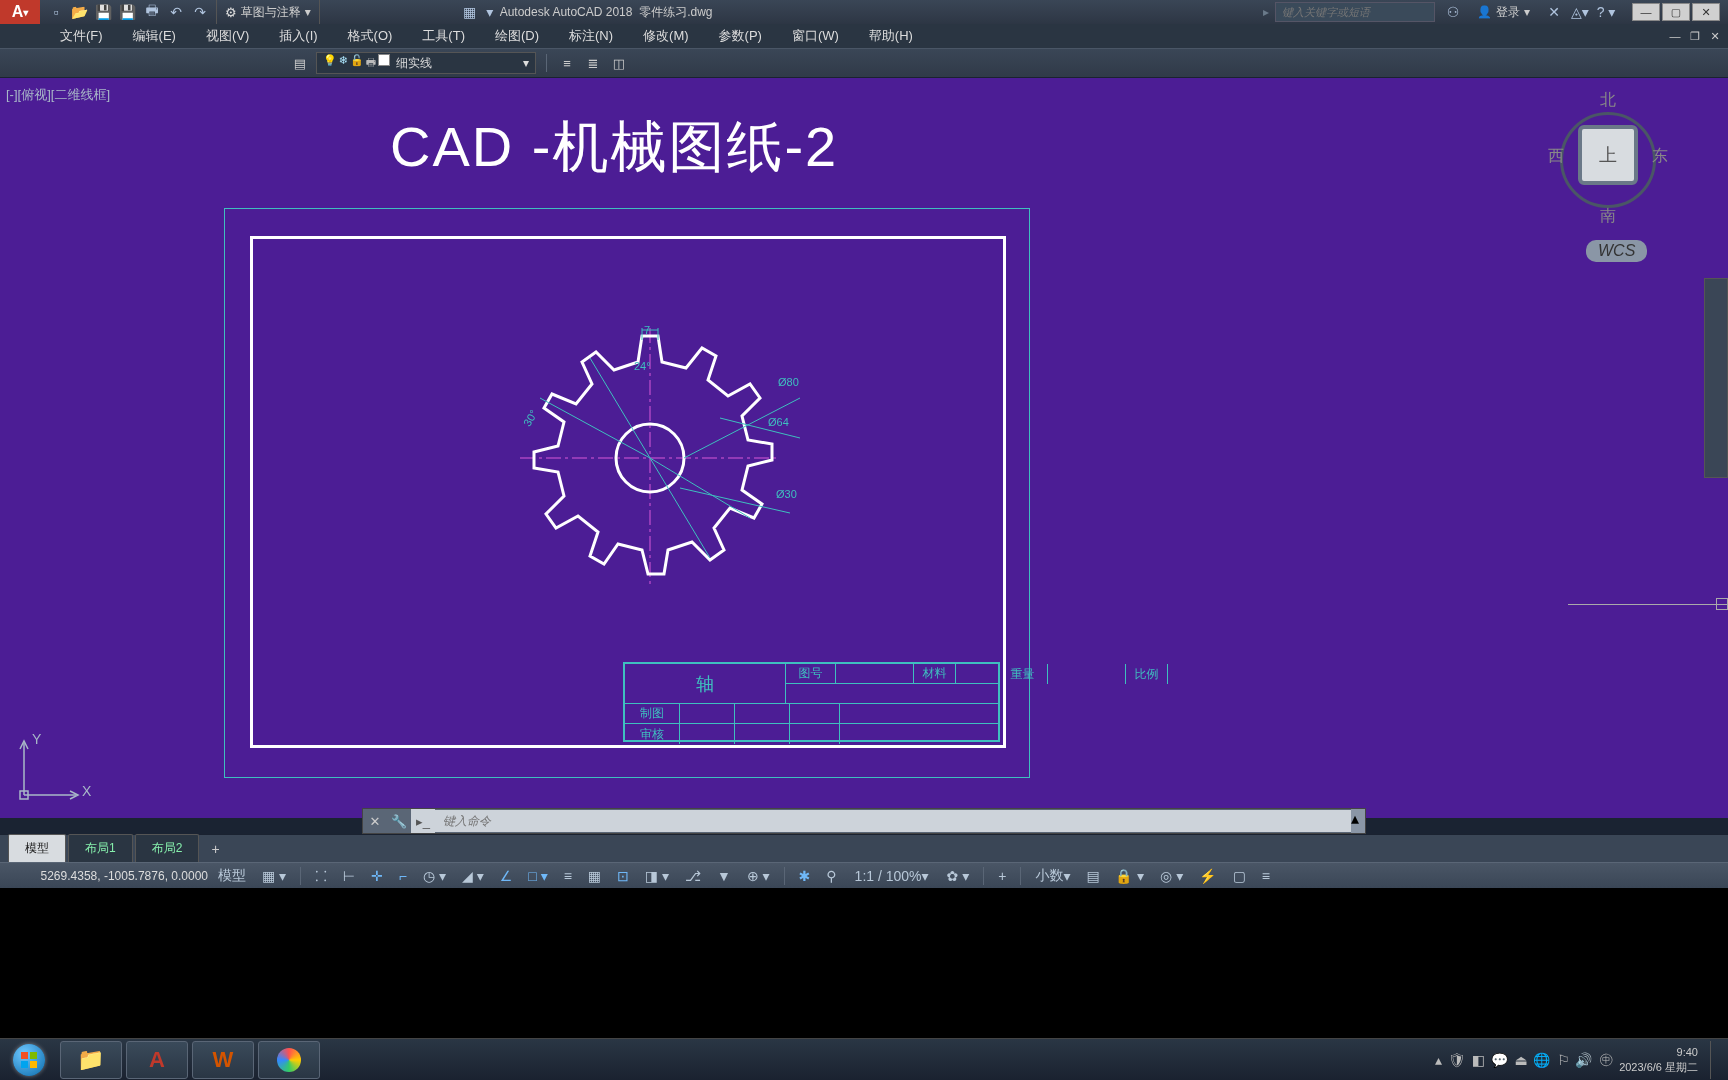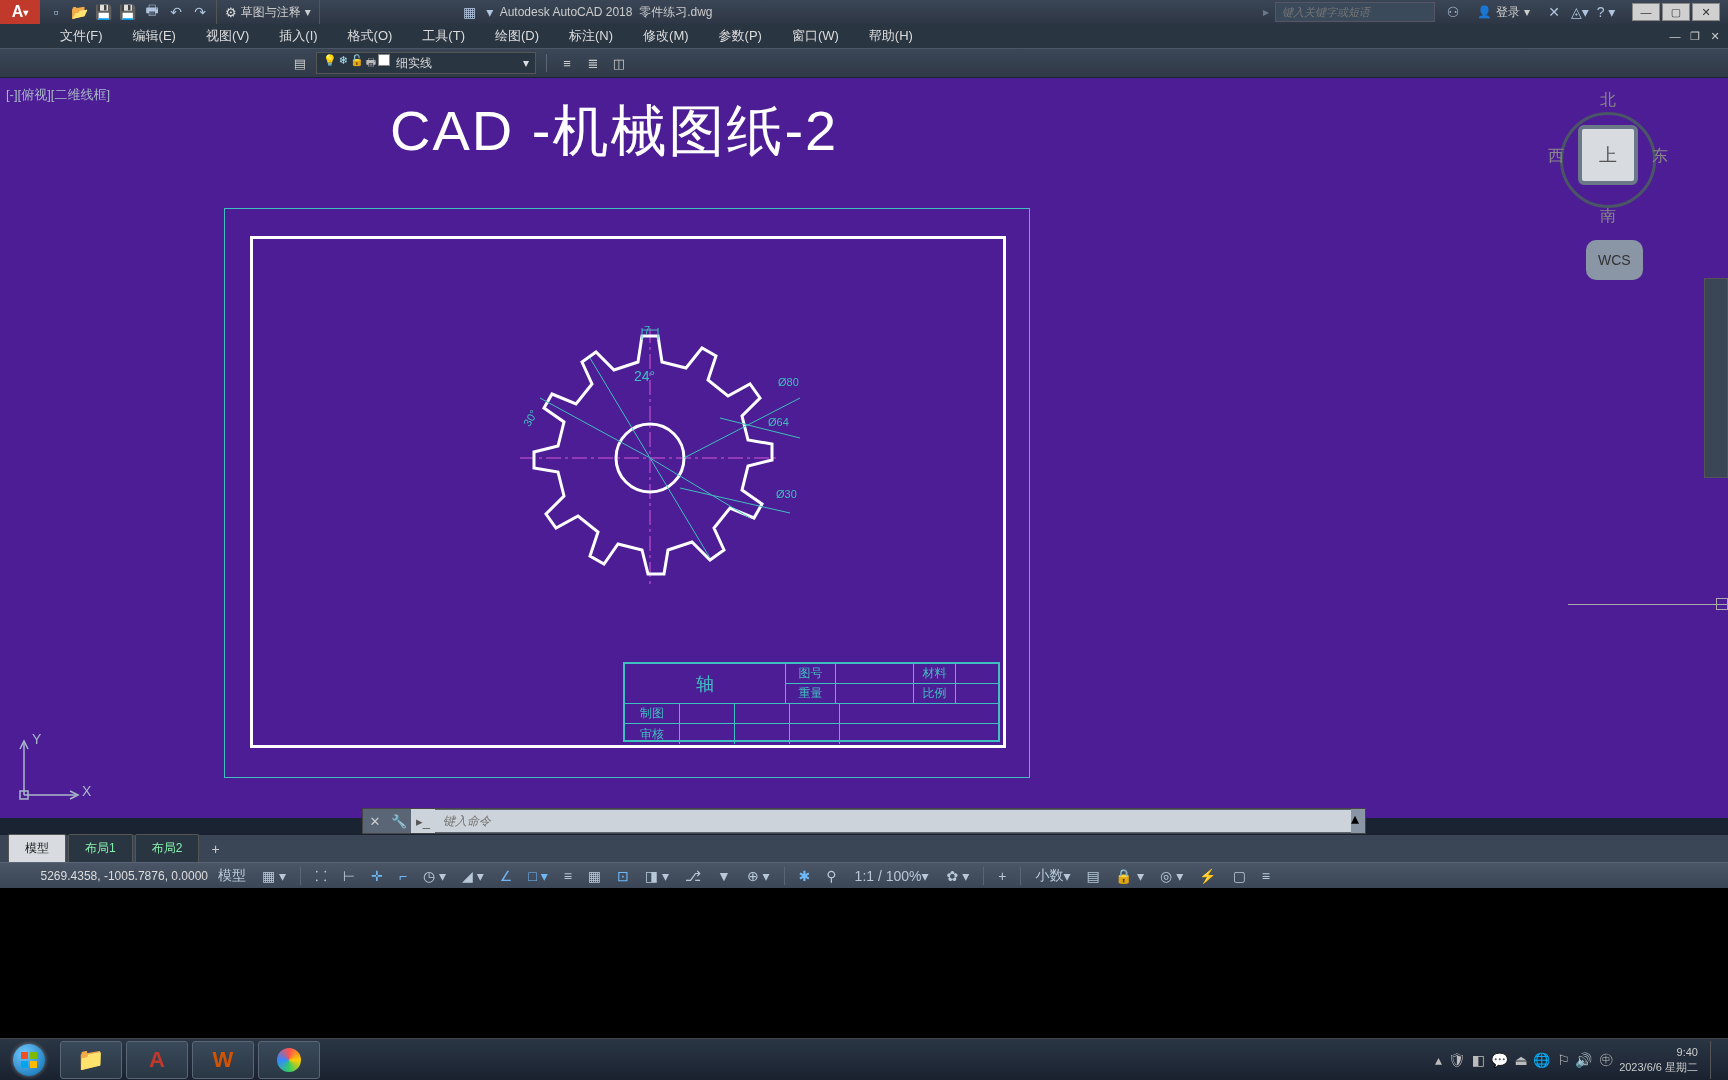--- a/index.html
+++ b/index.html
@@ -30,21 +30,21 @@
 .tb-btn { width: 20px; height: 20px; display: flex; align-items: center; justify-content: center; color: #ccc; font-size: 13px; }
 .layer-dd { width: 220px; height: 22px; background: #2a3542; border: 1px solid #555; display: flex; align-items: center; padding: 0 6px; color: #ddd; font-size: 12px; gap: 6px; }
 .layer-icons { display: flex; gap: 2px; font-size: 11px; }
 
 
 .canvas { position: absolute; top: 78px; left: 0; right: 0; bottom: 262px; background: #4c1d95; }
 .viewport-label { position: absolute; top: 8px; left: 6px; color: #a8b8c8; font-size: 13px; }
 .ucs-icon { position: absolute; bottom: 10px; left: 14px; color: #a8b8c8; font-size: 14px; }
 
 
-.drawing-title { position: absolute; top: 16px; left: 390px; color: #fff; font-size: 56px; font-weight: 500; letter-spacing: 2px; }
+.drawing-title { position: absolute; top: 32px; left: 390px; color: #fff; font-size: 56px; font-weight: 500; letter-spacing: 2px; }
 .outer-frame { position: absolute; top: 130px; left: 224px; width: 806px; height: 570px; border: 1px solid #3fbfbf; }
 .inner-frame { position: absolute; top: 158px; left: 250px; width: 756px; height: 512px; border: 3px solid #fff; background: transparent; }
 
 
 .gear-svg { position: absolute; top: 240px; left: 510px; }
 
 
 .titleblock { position: absolute; bottom: 3px; right: 3px; width: 377px; height: 80px; border: 2px solid #3fbfbf; }
 .tb-row { display: flex; height: 20px; border-bottom: 1px solid #3fbfbf; }
 .tb-row:last-child { border-bottom: none; }
@@ -54,21 +54,21 @@
 .c1a { width: 55px; } .c1b { width: 55px; } .c1c { width: 55px; }
 
 
 .navcube { position: absolute; top: 12px; right: 60px; width: 120px; height: 170px; color: #888; font-size: 16px; text-align: center; }
 .nc-n { position: absolute; top: 0; left: 50%; transform: translateX(-50%); }
 .nc-s { position: absolute; top: 116px; left: 50%; transform: translateX(-50%); }
 .nc-w { position: absolute; top: 56px; left: 0; }
 .nc-e { position: absolute; top: 56px; right: 0; }
 .nc-cube { position: absolute; top: 35px; left: 30px; width: 60px; height: 60px; border: 4px solid #6a7888; background: #d8dce0; border-radius: 6px; display: flex; align-items: center; justify-content: center; color: #555; font-size: 18px; }
 .nc-ring { position: absolute; top: 22px; left: 12px; width: 96px; height: 96px; border: 3px solid #4a5666; border-radius: 50%; }
-.wcs-badge { position: absolute; top: 150px; left: 38px; background: #8a96a6; color: #333; font-size: 14px; padding: 12px 12px; border-radius: 10px; }
+.wcs-badge { position: absolute; top: 150px; left: 38px; background: #8a96a6; color: #333; font-size: 16px; padding: 2px 12px; border-radius: 10px; font-style: italic; }
 
 
 .right-strip { position: absolute; top: 200px; right: 0; width: 24px; height: 200px; background: #3a4656; border: 1px solid #555; }
 
 
 .crosshair-h { position: absolute; top: 526px; right: 0; width: 160px; height: 1px; background: #aaa; }
 .crosshair-box { position: absolute; top: 520px; right: 0; width: 12px; height: 12px; border: 1px solid #aaa; }
 
 
 .cmdline-wrap { position: absolute; bottom: 246px; left: 362px; right: 362px; height: 26px; background: #5a6676; border: 1px solid #444; display: flex; align-items: center; }
@@ -189,21 +189,21 @@
   <div class="viewport-label">[-][俯视][二维线框]</div>
 
   <div class="drawing-title">CAD -机械图纸-2</div>
 
   <div class="outer-frame"></div>
   <div class="inner-frame">
 
     <div class="titleblock">
       <div class="tb-row big">
         <div class="tb-cell c1" style="font-size:18px">轴</div>
-        <div style="display:flex;flex-direction:column;width:212px">
+        <div style="display:flex;flex-direction:row;width:212px">
           <div style="display:flex;height:20px;border-bottom:1px solid #3fbfbf">
             <div class="tb-cell c2">图号</div>
             <div class="tb-cell c3"></div>
             <div class="tb-cell c4">材料</div>
             <div class="tb-cell c5"></div>
           </div>
           <div style="display:flex;height:20px">
             <div class="tb-cell c2">重量</div>
             <div class="tb-cell c3"></div>
             <div class="tb-cell c4">比例</div>
@@ -246,21 +246,21 @@
       <line x1="0" y1="0" x2="60" y2="100" stroke="#3fbfbf" stroke-width="1"></line>
       <line x1="0" y1="0" x2="100" y2="60" stroke="#3fbfbf" stroke-width="1"></line>
 
       <line x1="-8" y1="-130" x2="-8" y2="-118" stroke="#3fbfbf"></line>
       <line x1="8" y1="-130" x2="8" y2="-118" stroke="#3fbfbf"></line>
       <line x1="-8" y1="-128" x2="8" y2="-128" stroke="#3fbfbf"></line>
     </g>
   </svg>
 
   <div style="position:absolute;top:246px;left:644px;color:#3fbfbf;font-size:11px">7</div>
-  <div style="position:absolute;top:290px;left:634px;color:#3fbfbf;font-size:14px">24°</div>
+  <div style="position:absolute;top:282px;left:634px;color:#3fbfbf;font-size:11px">24°</div>
   <div style="position:absolute;top:334px;left:522px;color:#3fbfbf;font-size:11px;transform:rotate(-60deg)">30°</div>
   <div style="position:absolute;top:298px;left:778px;color:#3fbfbf;font-size:11px">Ø80</div>
   <div style="position:absolute;top:338px;left:768px;color:#3fbfbf;font-size:11px">Ø64</div>
   <div style="position:absolute;top:410px;left:776px;color:#3fbfbf;font-size:11px">Ø30</div>
 
   <div class="ucs-icon">
     <svg width="70" height="70">
         <g stroke="#a8b8c8" stroke-width="1.5" fill="none">
       <line x1="10" y1="60" x2="10" y2="8"></line>
           <path d="M 6,14 L 10,6 L 14,14"></path>

